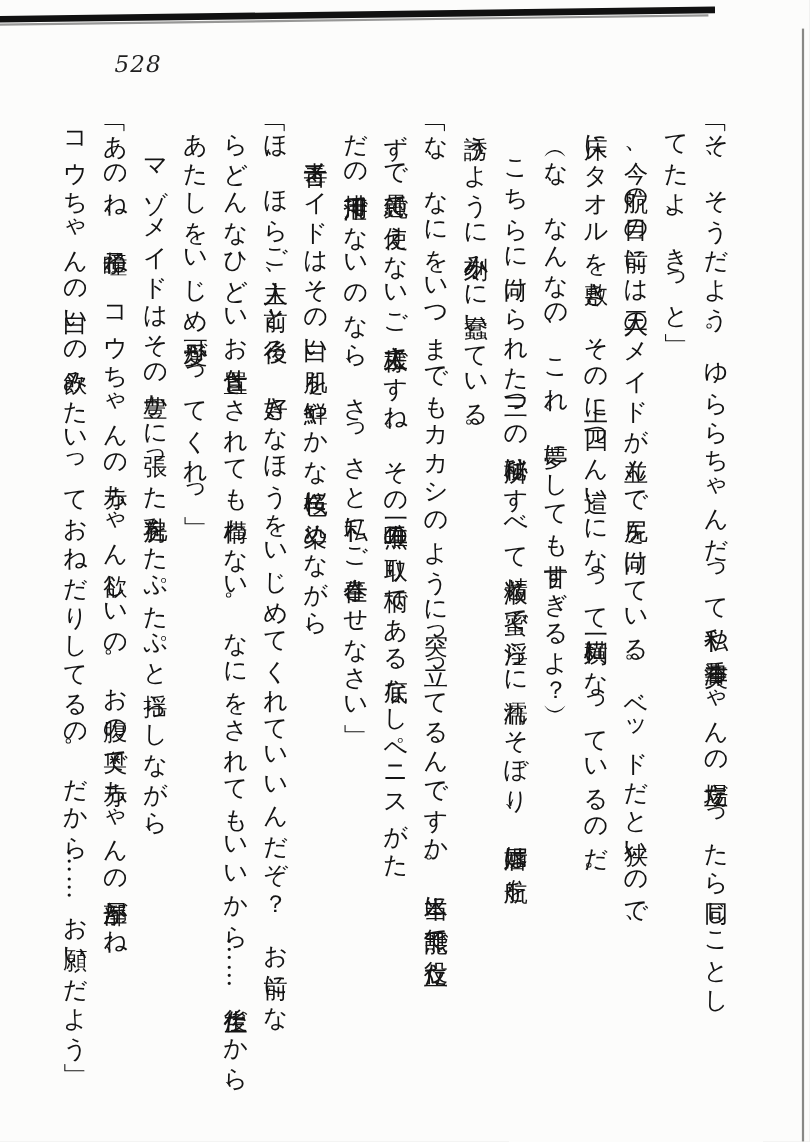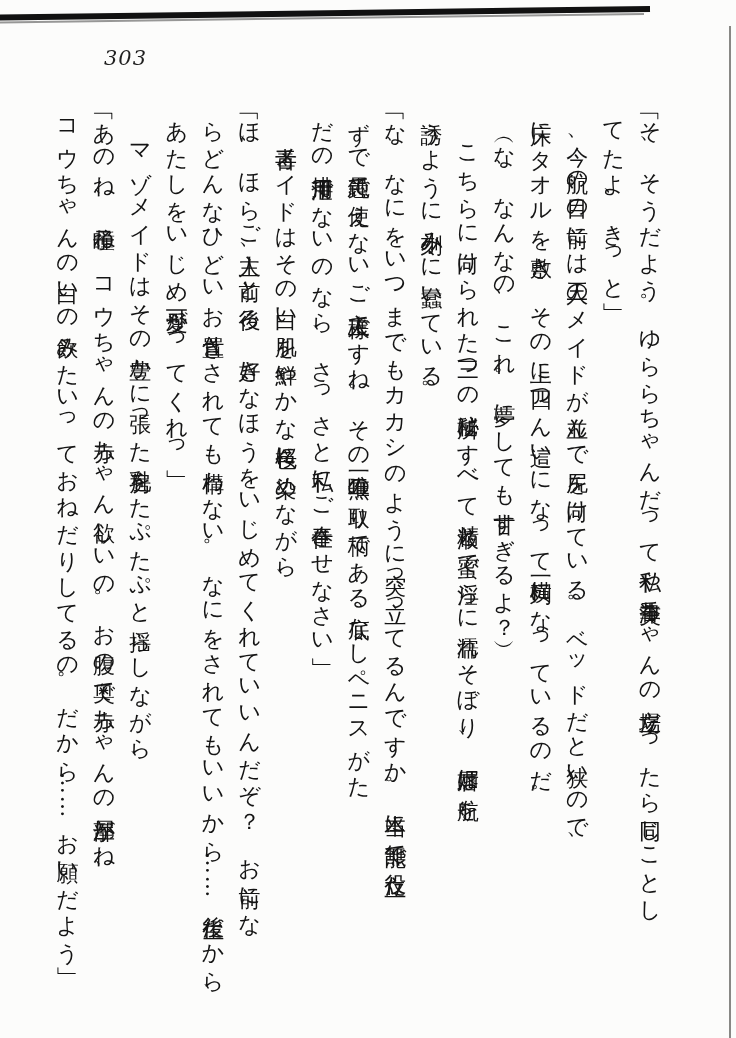--- a/index.html
+++ b/index.html
@@ -79,21 +79,21 @@
 </style>
 </head>
 <body>
 
 <div class="page">
 
   <div class="top-rule"></div>
   <div class="top-rule-echo"></div>
   <div class="edge-line"></div>
 
-  <div class="page-number">303</div>
+  <div class="page-number">528</div>
 
   <div class="text-block">
     <p>「そ、そうだよう。ゆららちゃんだって私や香津美ちゃんの立場だったら同じことし</p>
     <p>てたよ、きっと」</p>
     <p>　今、航の目の前には三人のメイドが並んで尻を向けている。ベッドだと狭いので、</p>
     <p>床にタオルを敷き、その上に四つん這いになって横一列になっているのだ。</p>
     <p>　（な、なんなの、これ。夢にしても甘すぎるよ？）</p>
     <p>　こちらに向けられた三つの秘所はすべて精液と蜜で淫らに濡れそぼり、媚唇は航を</p>
     <p>誘うように小刻みに蠢いている。</p>
     <p>「な、なにをいつまでもカカシのように突っ立ってるんですか。本当に無能で役立た</p>

